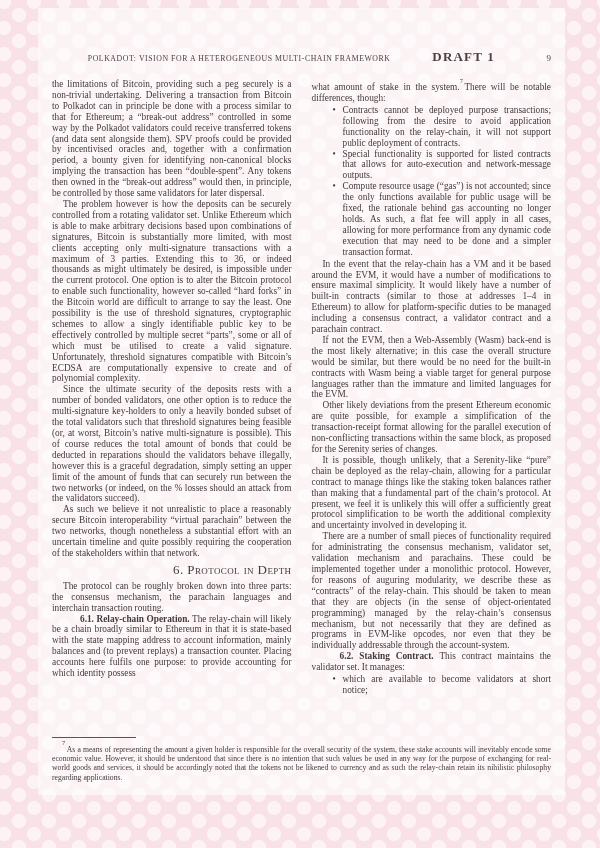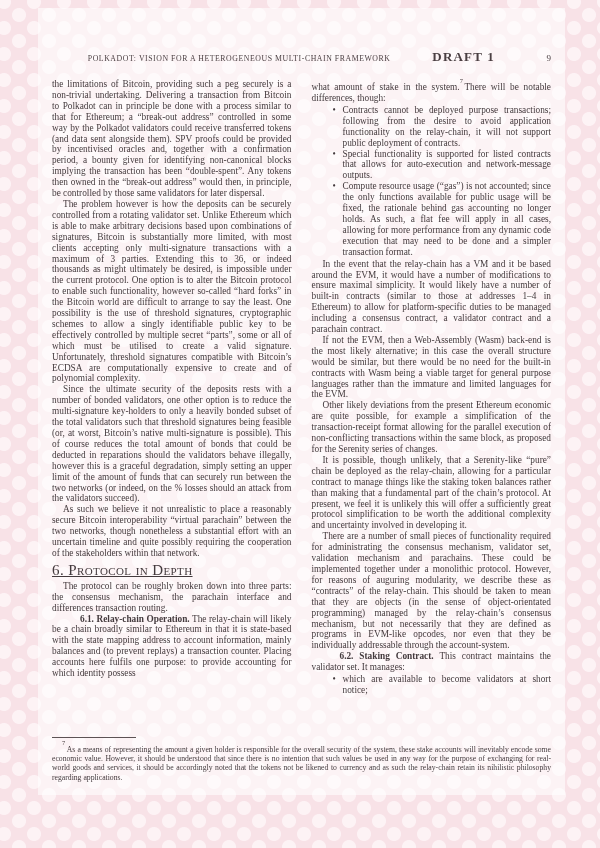--- a/index.html
+++ b/index.html
@@ -34,22 +34,22 @@
     font-weight:bold; font-size:13px; letter-spacing:1.2px; margin-left:6px;
   }
   .header .pagenum {
     font-size:9px; margin-left:42px; width:14px; text-align:right;
   }
   .columns { display:flex; gap:20px; margin-top:14px; flex:1 1 auto; overflow:hidden; }
   .col { flex:1; text-align:justify; font-size:9.3px; line-height:10.9px; }
   .col p { margin:0; text-indent:11px; }
   .col p.noindent { text-indent:0; }
   .section-heading {
-    text-align:left; font-variant:small-caps; letter-spacing:0.4px;
-    font-size:15px; margin:6px 0 5px; font-weight:normal;text-decoration:underline;
+    text-align:right; font-variant:small-caps; letter-spacing:0.4px;
+    font-size:13px; margin:6px 0 5px; font-weight:normal;
   }
   .subsec { margin-top:5px; }
   .subsec .subsec-title { font-weight:bold;padding-left:28px; }
   ul.bullets { margin:1px 0; padding:0 0 0 31px; list-style:none; }
   ul.bullets li { position:relative; margin:0; text-align:justify; }
   ul.bullets li::before { content:"\2022"; position:absolute; left:-10px; }
   sup.fnmark { font-size:6.4px; position:relative; top:-2.8px; margin-right:1.5px; }
   .footnote {
     margin-top:auto; padding-bottom:13px;
     font-size:7.7px; line-height:9.4px; text-align:justify;
@@ -70,21 +70,21 @@
     </div>
 
     <div class="columns">
 
       <div class="col">
         <p class="noindent">the limitations of Bitcoin, providing such a peg securely is a non-trivial undertaking. Delivering a transaction from Bitcoin to Polkadot can in principle be done with a process similar to that for Ethereum; a “break-out address” controlled in some way by the Polkadot validators could receive transferred tokens (and data sent alongside them). SPV proofs could be provided by incentivised oracles and, together with a confirmation period, a bounty given for identifying non-canonical blocks implying the transaction has been “double-spent”. Any tokens then owned in the “break-out address” would then, in principle, be controlled by those same validators for later dispersal.</p>
         <p>The problem however is how the deposits can be securely controlled from a rotating validator set. Unlike Ethereum which is able to make arbitrary decisions based upon combinations of signatures, Bitcoin is substantially more limited, with most clients accepting only multi-signature transactions with a maximum of 3 parties. Extending this to 36, or indeed thousands as might ultimately be desired, is impossible under the current protocol. One option is to alter the Bitcoin protocol to enable such functionality, however so-called “hard forks” in the Bitcoin world are difficult to arrange to say the least. One possibility is the use of threshold signatures, cryptographic schemes to allow a singly identifiable public key to be effectively controlled by multiple secret “parts”, some or all of which must be utilised to create a valid signature. Unfortunately, threshold signatures compatible with Bitcoin’s ECDSA are computationally expensive to create and of polynomial complexity.</p>
         <p>Since the ultimate security of the deposits rests with a number of bonded validators, one other option is to reduce the multi-signature key-holders to only a heavily bonded subset of the total validators such that threshold signatures being feasible (or, at worst, Bitcoin’s native multi-signature is possible). This of course reduces the total amount of bonds that could be deducted in reparations should the validators behave illegally, however this is a graceful degradation, simply setting an upper limit of the amount of funds that can securely run between the two networks (or indeed, on the % losses should an attack from the validators succeed).</p>
         <p>As such we believe it not unrealistic to place a reasonably secure Bitcoin interoperability “virtual parachain” between the two networks, though nonetheless a substantial effort with an uncertain timeline and quite possibly requiring the cooperation of the stakeholders within that network.</p>
         <h3 class="section-heading">6. Protocol in Depth</h3>
-        <p>The protocol can be roughly broken down into three parts: the consensus mechanism, the parachain interface and differences transaction routing.</p>
+        <p>The protocol can be roughly broken down into three parts: the consensus mechanism, the parachain languages and interchain transaction routing.</p>
         <p class="noindent subsec"><span class="subsec-title">6.1. Relay-chain Operation.</span> <span>The relay-chain will likely be a chain broadly similar to Ethereum in that it is state-based with the state mapping address to account information, mainly balances and (to prevent replays) a transaction counter. Placing accounts here fulfils one purpose: to provide accounting for which identity possess</span></p>
       </div>
 
       <div class="col">
         <p class="noindent"><span>what amount of stake in the system.</span><sup class="fnmark">7</sup><span>There will be notable differences, though:</span></p>
         <ul class="bullets">
           <li>Contracts cannot be deployed purpose transactions; following from the desire to avoid application functionality on the relay-chain, it will not support public deployment of contracts.</li>
           <li>Special functionality is supported for listed contracts that allows for auto-execution and network-message outputs.</li>
           <li>Compute resource usage (“gas”) is not accounted; since the only functions available for public usage will be fixed, the rationale behind gas accounting no longer holds. As such, a flat fee will apply in all cases, allowing for more performance from any dynamic code execution that may need to be done and a simpler transaction format.</li>
         </ul>

